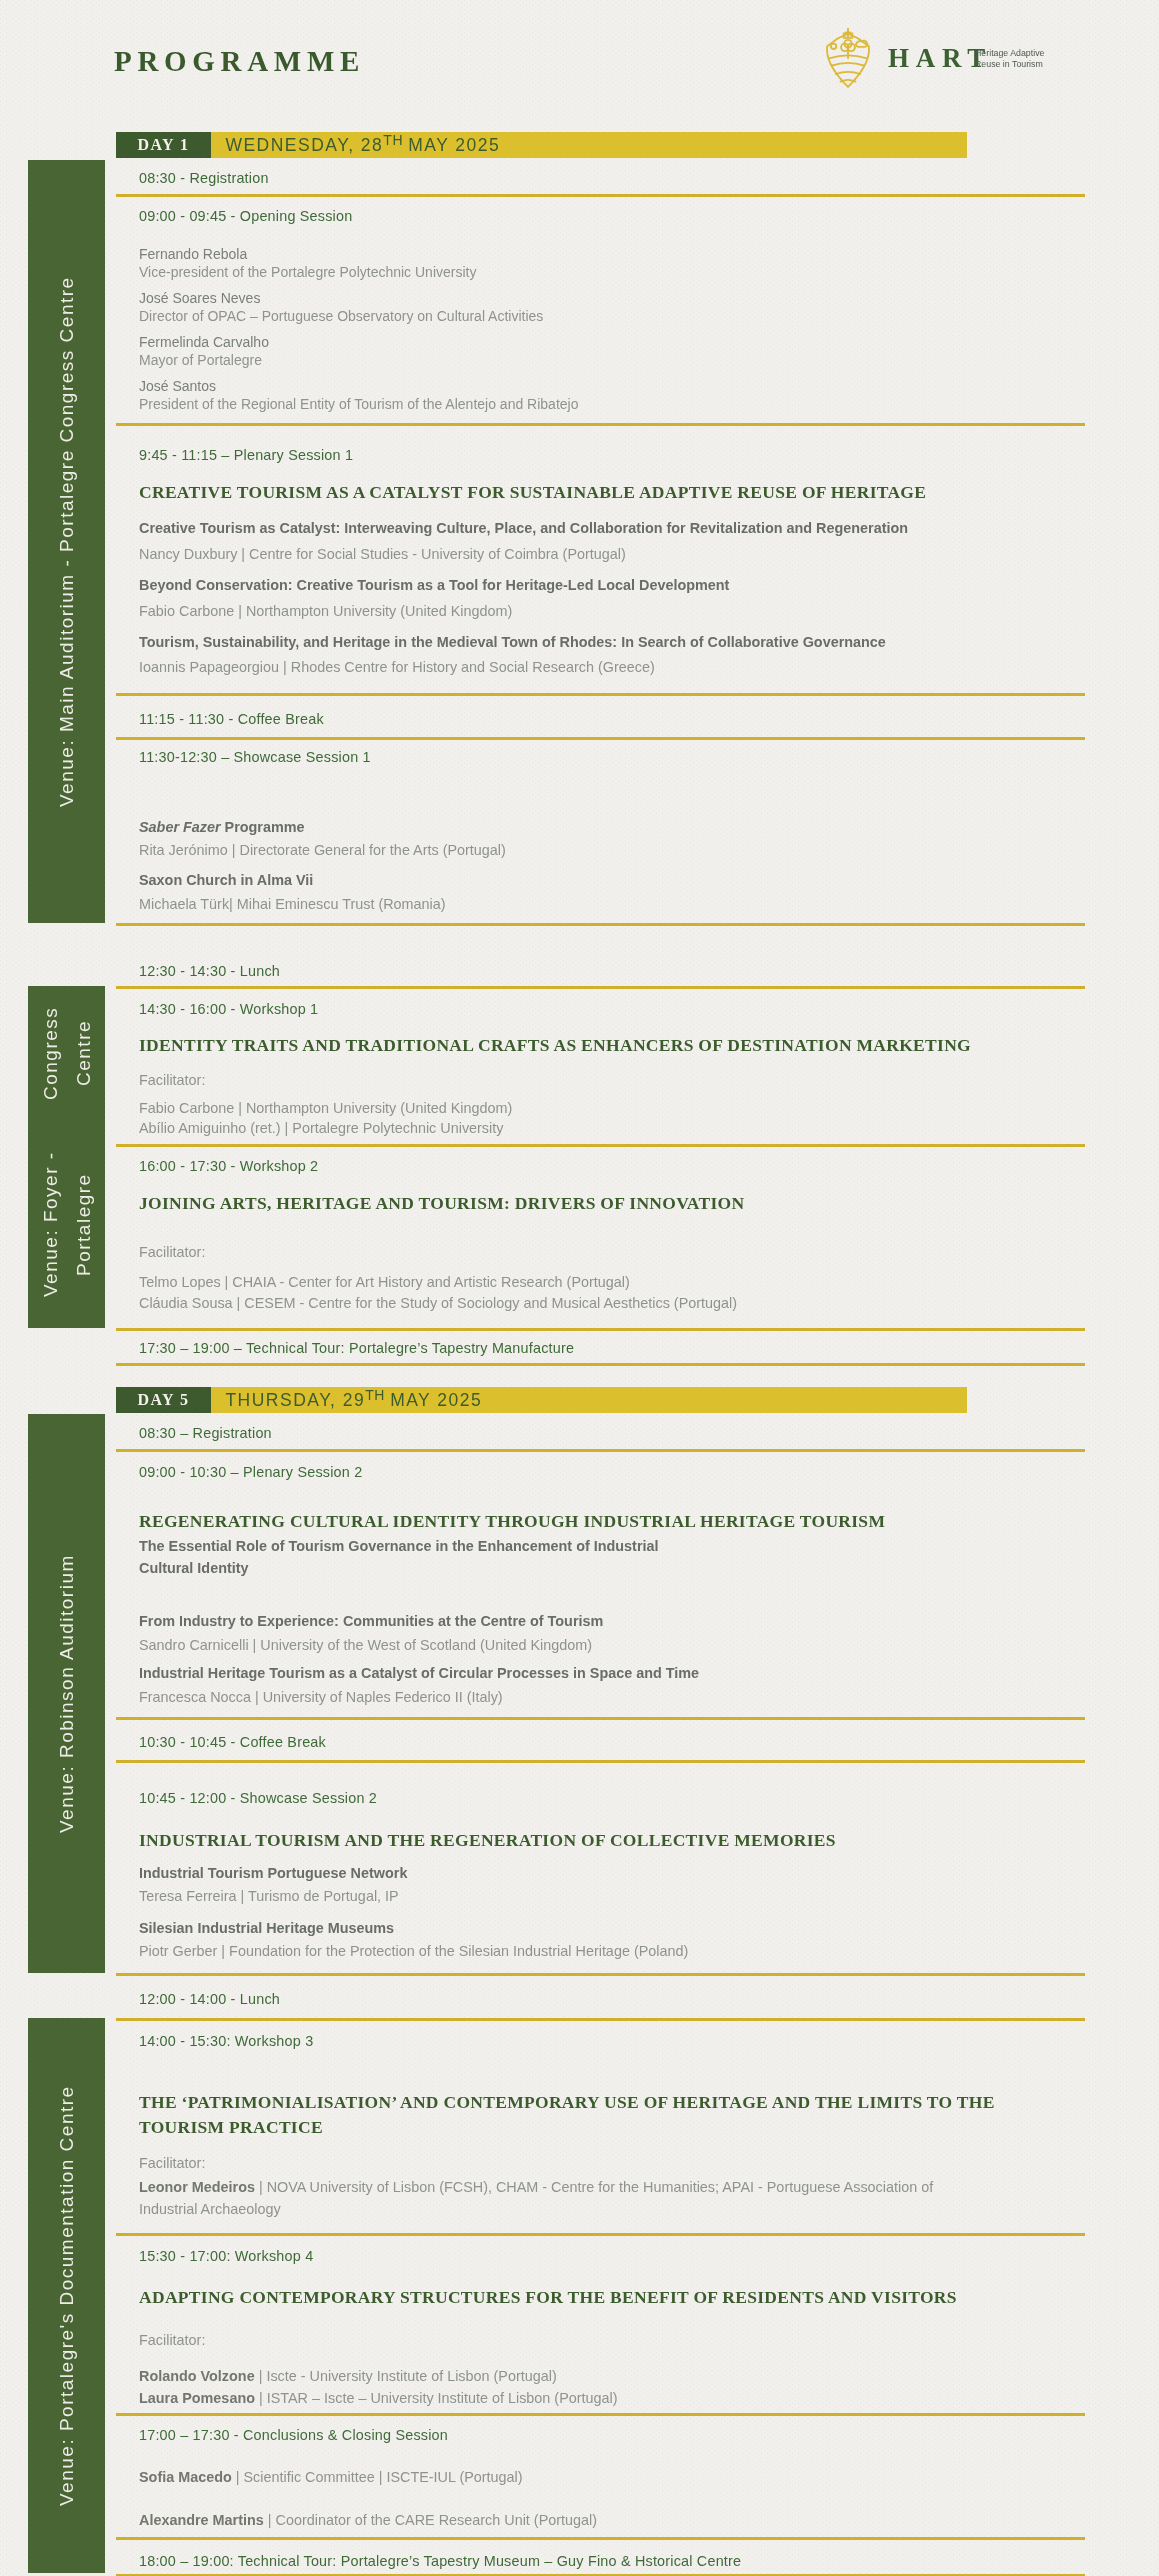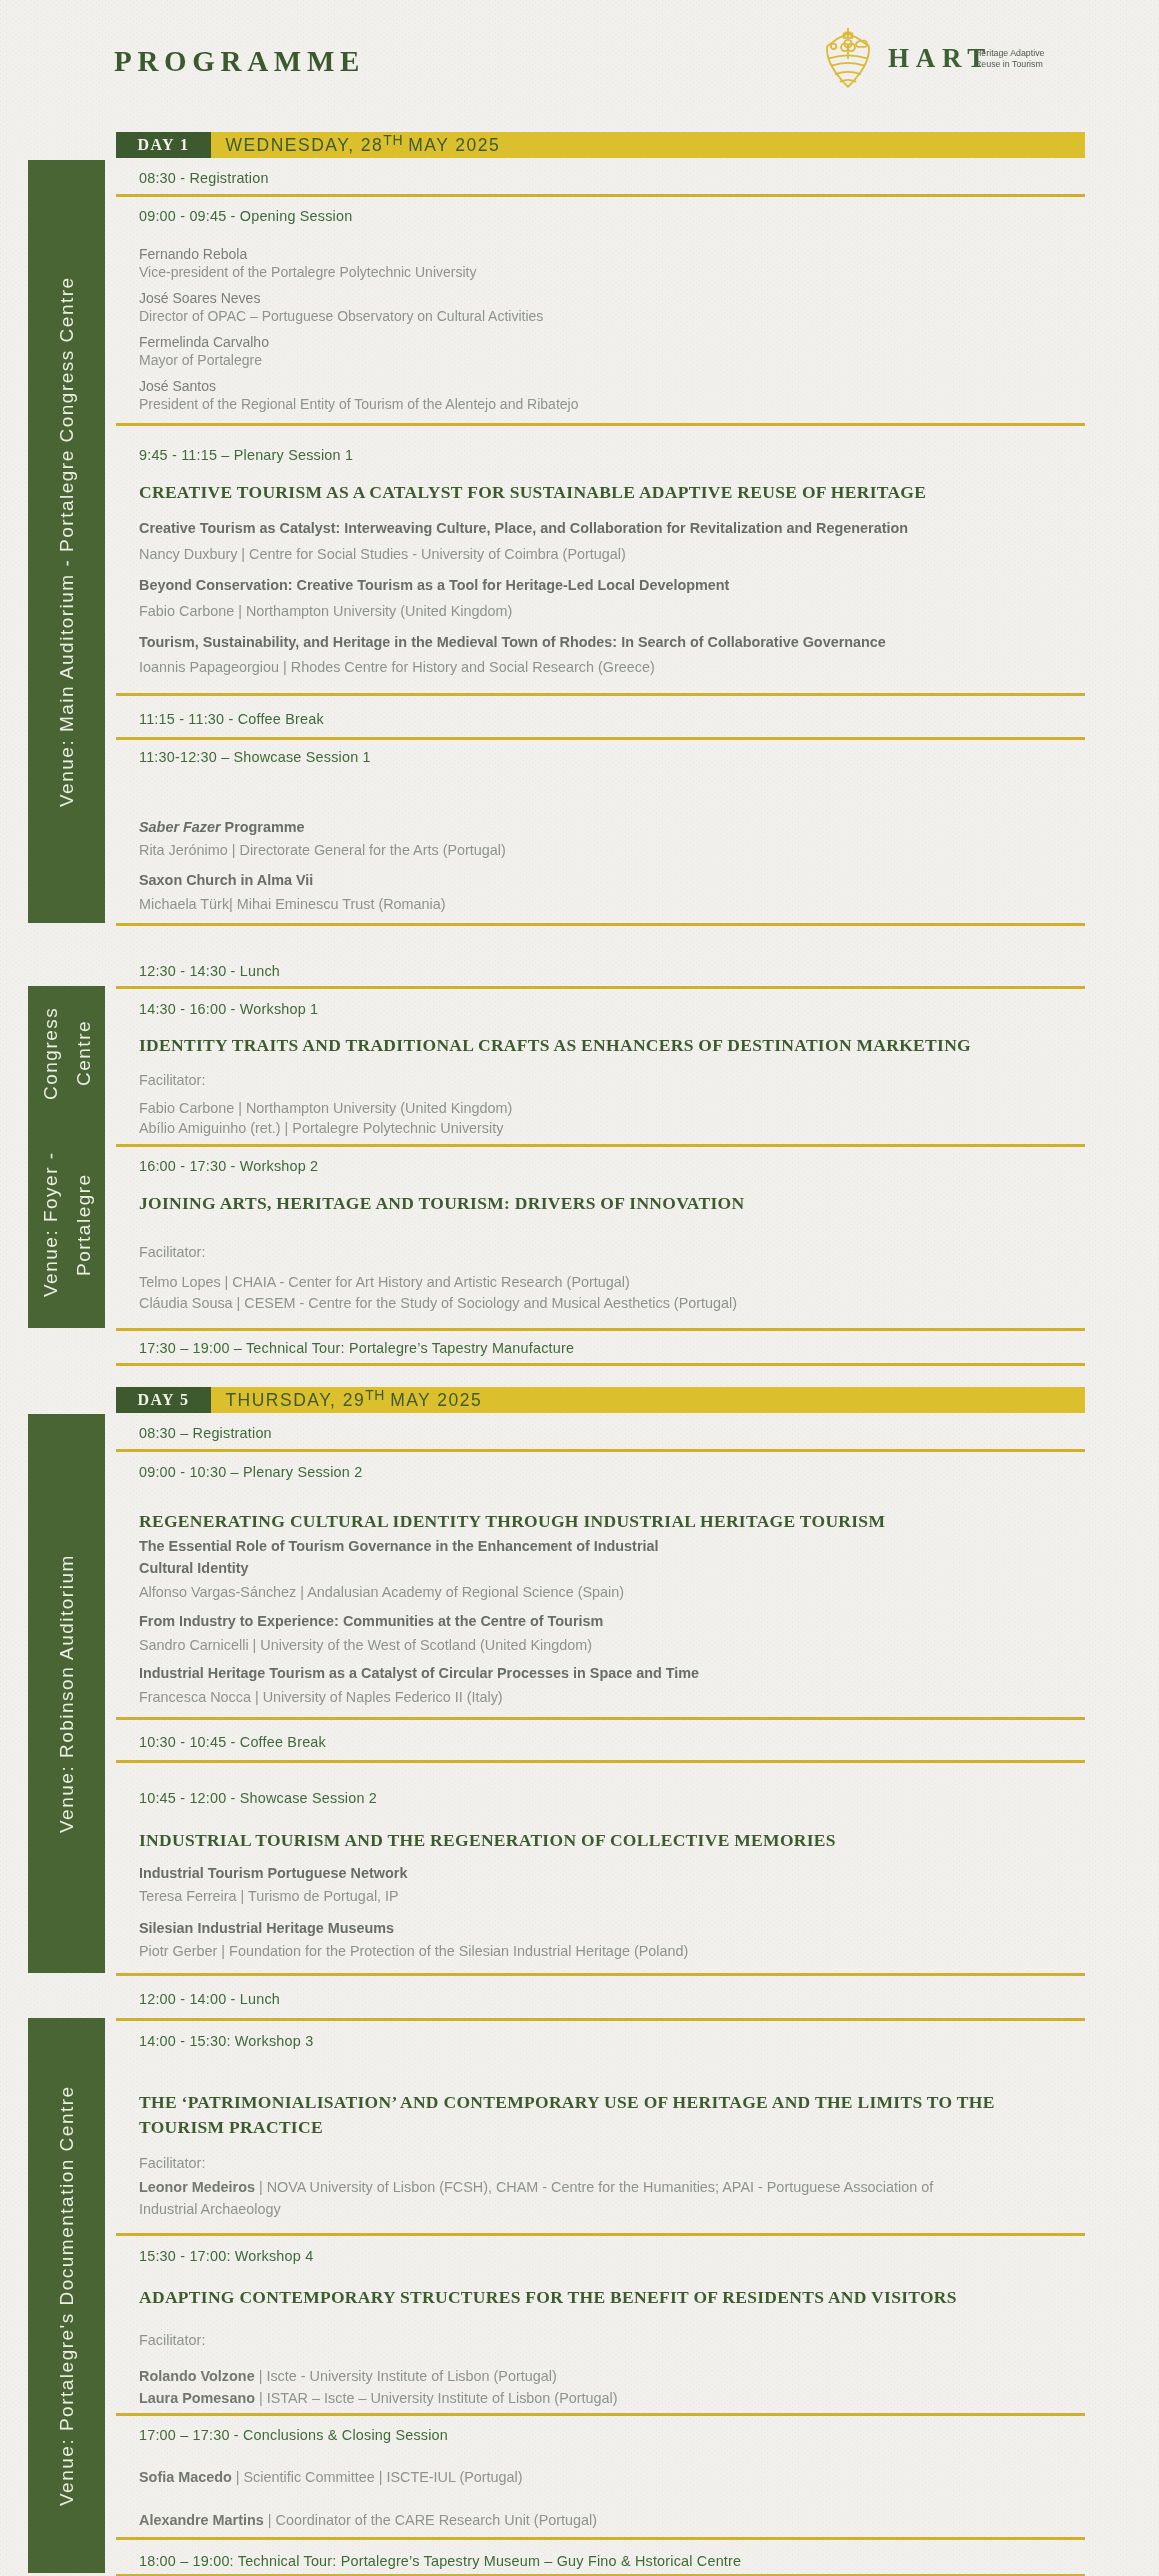--- a/index.html
+++ b/index.html
@@ -24,21 +24,21 @@
     font-family:"Liberation Serif", serif;
     font-weight:700;font-size:29px;letter-spacing:5.7px;color:#3a592c;
   }
   .hart-word{
     left:888px;top:43px;
     font-family:"Liberation Serif", serif;
     font-weight:700;font-size:27px;letter-spacing:6.7px;color:#3d6033;
   }
   .hart-tag{left:975px;top:48px;font-size:8.8px;line-height:11.3px;color:#4d5a4d;}
   
-  .day-banner{left:116px;width:969px;height:26px;background:#dcbf2d;display:flex;}
+  .day-banner{left:116px;width:851px;height:26px;background:#dcbf2d;display:flex;}
   .day-box{
     width:95px;height:26px;background:#3d5a2f;color:#f4f2ea;
     font-family:"Liberation Serif", serif;font-weight:700;font-size:16px;letter-spacing:1.5px;
     display:flex;align-items:center;justify-content:center;flex:0 0 auto;
   }
   .day-date{
     display:flex;align-items:center;padding-left:14.4px;
     color:#3c5c2f;font-size:17.5px;letter-spacing:1.5px;font-weight:400;
   }
   .day-date .sup{font-size:14px;position:relative;top:-4.6px;letter-spacing:0.5px;}
@@ -189,21 +189,20 @@
         <span style="margin-left:5.2px">MAY 2025</span>
     </div>
   </div>
 
   <div class="abs t" style="top:1425px">08:30 – Registration</div>
   <div class="abs dv" style="top:1449px"></div>
 
   <div class="abs t" style="top:1464px">09:00 - 10:30 – Plenary Session 2</div>
   <div class="abs hd" style="top:1509px">REGENERATING CULTURAL IDENTITY THROUGH INDUSTRIAL HERITAGE TOURISM</div>
   <div class="abs bt" style="top:1536px;width:556px">The Essential Role of Tourism Governance in the Enhancement of Industrial Cultural Identity</div>
-  <div class="abs sp" style="top:1582px">Alfonso Vargas-Sánchez | Andalusian Academy of Regional Science (Spain)</div>
   <div class="abs bt" style="top:1611px">From Industry to Experience: Communities at the Centre of Tourism</div>
   <div class="abs sp" style="top:1635px">Sandro Carnicelli | University of the West of Scotland (United Kingdom)</div>
   <div class="abs bt" style="top:1663px">Industrial Heritage Tourism as a Catalyst of Circular Processes in Space and Time</div>
   <div class="abs sp" style="top:1687px">Francesca Nocca | University of Naples Federico II (Italy)</div>
   <div class="abs dv" style="top:1717px"></div>
 
   <div class="abs t" style="top:1734px">10:30 - 10:45 - Coffee Break</div>
   <div class="abs dv" style="top:1760px"></div>
 
   <div class="abs t" style="top:1790px">10:45 - 12:00 - Showcase Session 2</div>

